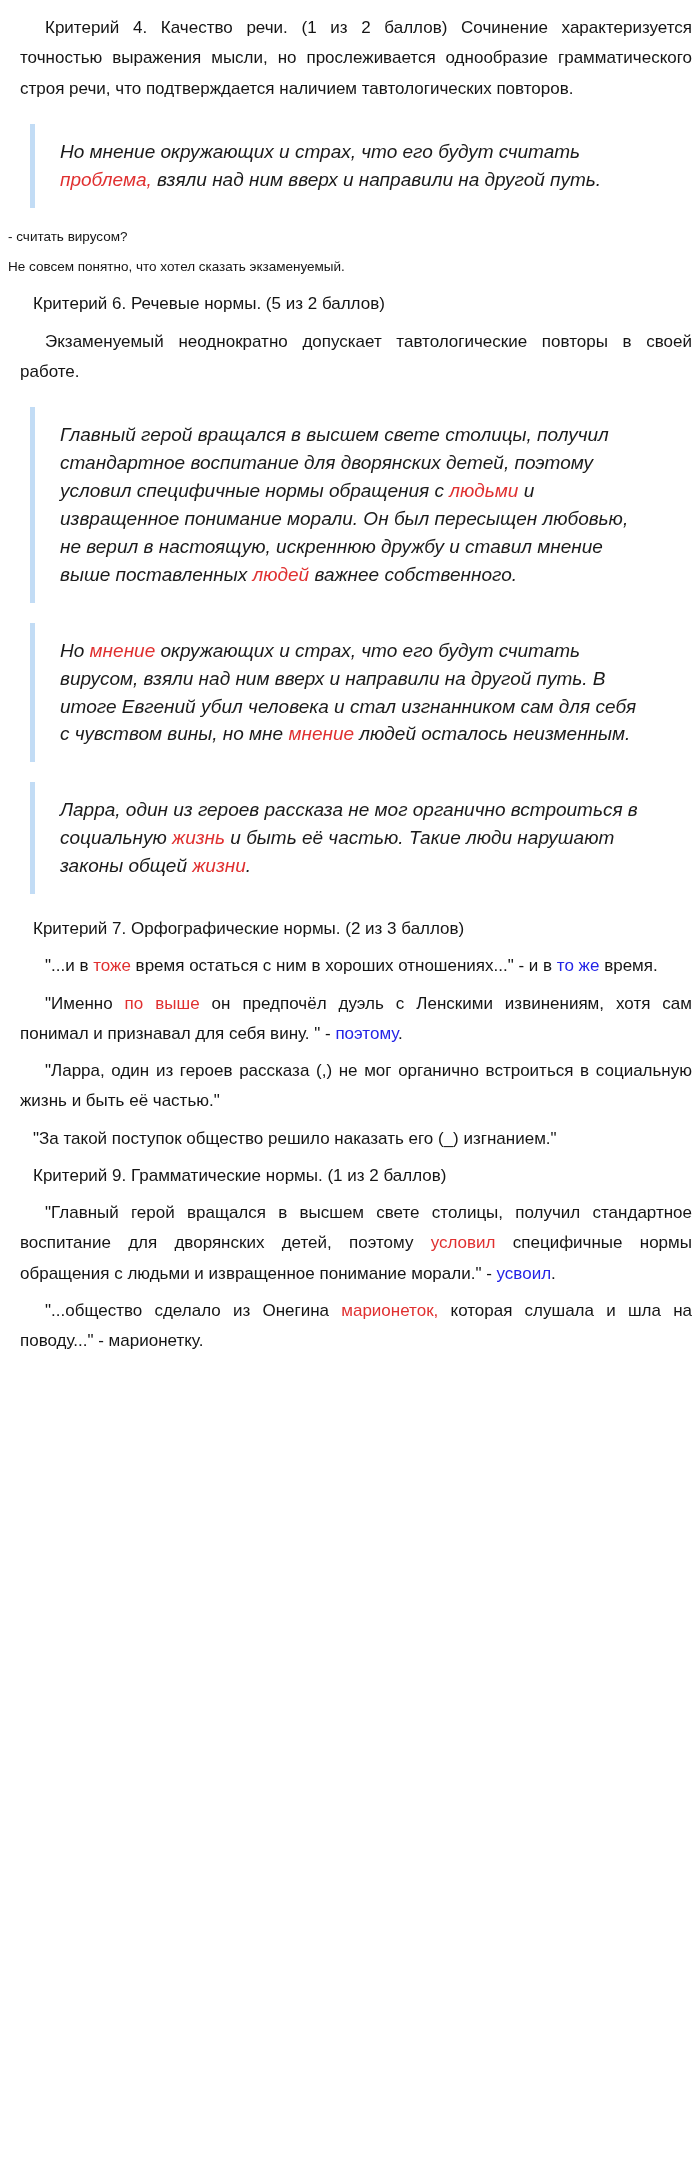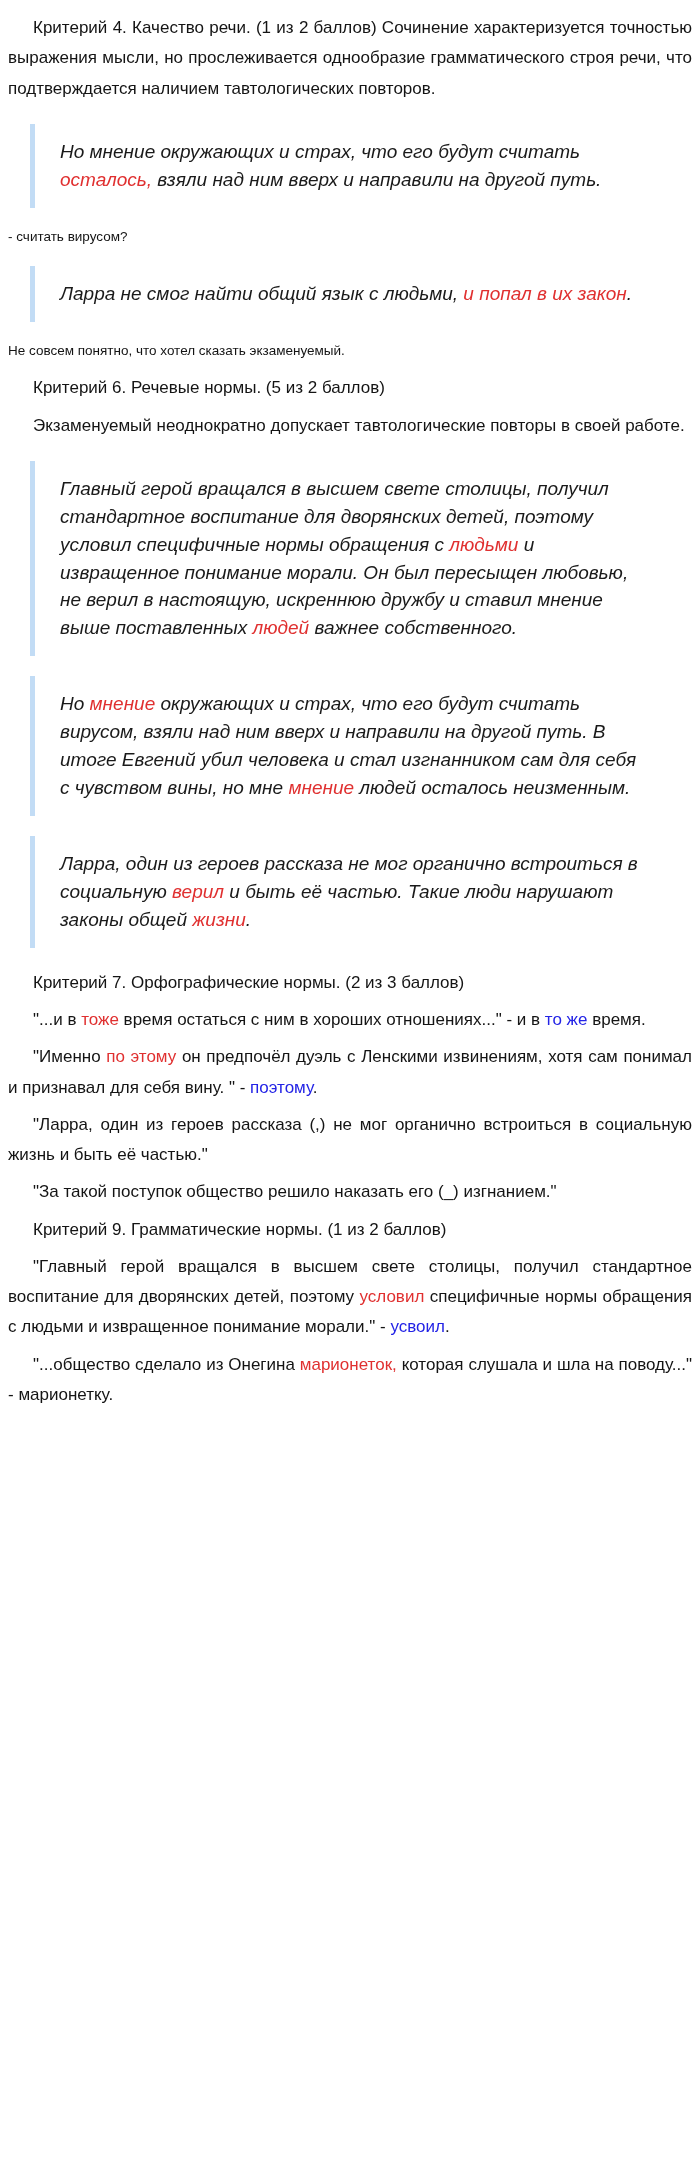--- a/index.html
+++ b/index.html
@@ -21,20 +21,21 @@
     padding:6px 8px 0 8px;
     font-size:17px;
     line-height:1.78;
   }
   .para{
     margin:7px 0;
     text-indent:25px;
   }
   .justify{
     text-align:justify;
+    margin-left:12px;
   }
   .note{
     font-size:13.5px;
     line-height:1.4;
     margin:4px 0 12px 0;
     text-indent:0;
   }
   blockquote.quote{
     font-style:italic;
     font-size:19px;
@@ -47,31 +48,30 @@
   .c-default{color:inherit;}
   .c-red{color:var(--red);}
   .c-blue{color:var(--blue);}
 </style>
 </head>
 <body>
 
 <main class="doc">
   <div id="doc-body">
       <p class="para justify"><span class="c-default">Критерий 4. Качество речи. (1 из 2 баллов) Сочинение характеризуется точностью выражения мысли, но прослеживается однообразие грамматического строя речи, что подтверждается наличием тавтологических повторов.</span></p>
-      <blockquote class="quote"><span class="c-default">Но мнение окружающих и страх, что его будут считать </span><span class="c-red">осталось,</span><span class="c-default"> взяли над ним вверх и направили на другой путь.</span></blockquote>
+      <blockquote class="quote"><span class="c-default">Но мнение окружающих и страх, что его будут считать </span><span class="c-red">проблема,</span><span class="c-default"> взяли над ним вверх и направили на другой путь.</span></blockquote>
       <div class="note"><span class="c-default">- считать вирусом?</span></div>
-      <blockquote class="quote"><span class="c-default">Ларра не смог найти общий язык с людьми, </span><span class="c-red">и попал в их закон</span><span class="c-default">.</span></blockquote>
       <div class="note"><span class="c-default">Не совсем понятно, что хотел сказать экзаменуемый.</span></div>
       <p class="para"><span class="c-default">Критерий 6. Речевые нормы. (5 из 2 баллов)</span></p>
       <p class="para justify"><span class="c-default">Экзаменуемый неоднократно допускает тавтологические повторы в своей работе.</span></p>
       <blockquote class="quote"><span class="c-default">Главный герой вращался в высшем свете столицы, получил стандартное воспитание для дворянских детей, поэтому условил специфичные нормы обращения с </span><span class="c-red">людьми</span><span class="c-default"> и извращенное понимание морали. Он был пересыщен любовью, не верил в настоящую, искреннюю дружбу и ставил мнение выше поставленных </span><span class="c-red">людей</span><span class="c-default"> важнее собственного.</span></blockquote>
       <blockquote class="quote"><span class="c-default">Но </span><span class="c-red">мнение</span><span class="c-default"> окружающих и страх, что его будут считать вирусом, взяли над ним вверх и направили на другой путь. В итоге Евгений убил человека и стал изгнанником сам для себя с чувством вины, но мне </span><span class="c-red">мнение</span><span class="c-default"> людей осталось неизменным.</span></blockquote>
-      <blockquote class="quote"><span class="c-default">Ларра, один из героев рассказа не мог органично встроиться в социальную </span><span class="c-red">верил</span><span class="c-default"> и быть её частью. Такие люди нарушают законы общей </span><span class="c-red">жизни</span><span class="c-default">.</span></blockquote>
+      <blockquote class="quote"><span class="c-default">Ларра, один из героев рассказа не мог органично встроиться в социальную </span><span class="c-red">жизнь</span><span class="c-default"> и быть её частью. Такие люди нарушают законы общей </span><span class="c-red">жизни</span><span class="c-default">.</span></blockquote>
       <p class="para"><span class="c-default">Критерий 7. Орфографические нормы. (2 из 3 баллов)</span></p>
       <p class="para justify"><span class="c-default">"...и в </span><span class="c-red">тоже</span><span class="c-default"> время остаться с ним в хороших отношениях..." - и в </span><span class="c-blue">то же</span><span class="c-default"> время.</span></p>
-      <p class="para justify"><span class="c-default">"Именно </span><span class="c-red">по этому</span><span class="c-default"> он предпочёл дуэль с Ленскими извинениям, хотя сам понимал и признавал для себя вину. " - </span><span class="c-blue">поэтому</span><span class="c-default">.</span></p>
+      <p class="para justify"><span class="c-default">"Именно </span><span class="c-red">по выше</span><span class="c-default"> он предпочёл дуэль с Ленскими извинениям, хотя сам понимал и признавал для себя вину. " - </span><span class="c-blue">поэтому</span><span class="c-default">.</span></p>
       <p class="para justify"><span class="c-default">"Ларра, один из героев рассказа (,) не мог органично встроиться в социальную жизнь и быть её частью."</span></p>
       <p class="para"><span class="c-default">"За такой поступок общество решило наказать его (_) изгнанием."</span></p>
       <p class="para"><span class="c-default">Критерий 9. Грамматические нормы. (1 из 2 баллов)</span></p>
       <p class="para justify"><span class="c-default">"Главный герой вращался в высшем свете столицы, получил стандартное воспитание для дворянских детей, поэтому </span><span class="c-red">условил</span><span class="c-default"> специфичные нормы обращения с людьми и извращенное понимание морали." - </span><span class="c-blue">усвоил</span><span class="c-default">.</span></p>
       <p class="para justify"><span class="c-default">"...общество сделало из Онегина </span><span class="c-red">марионеток,</span><span class="c-default"> которая слушала и шла на поводу..." - марионетку.</span></p>
     </div>
 </main>
 
 </body></html>

